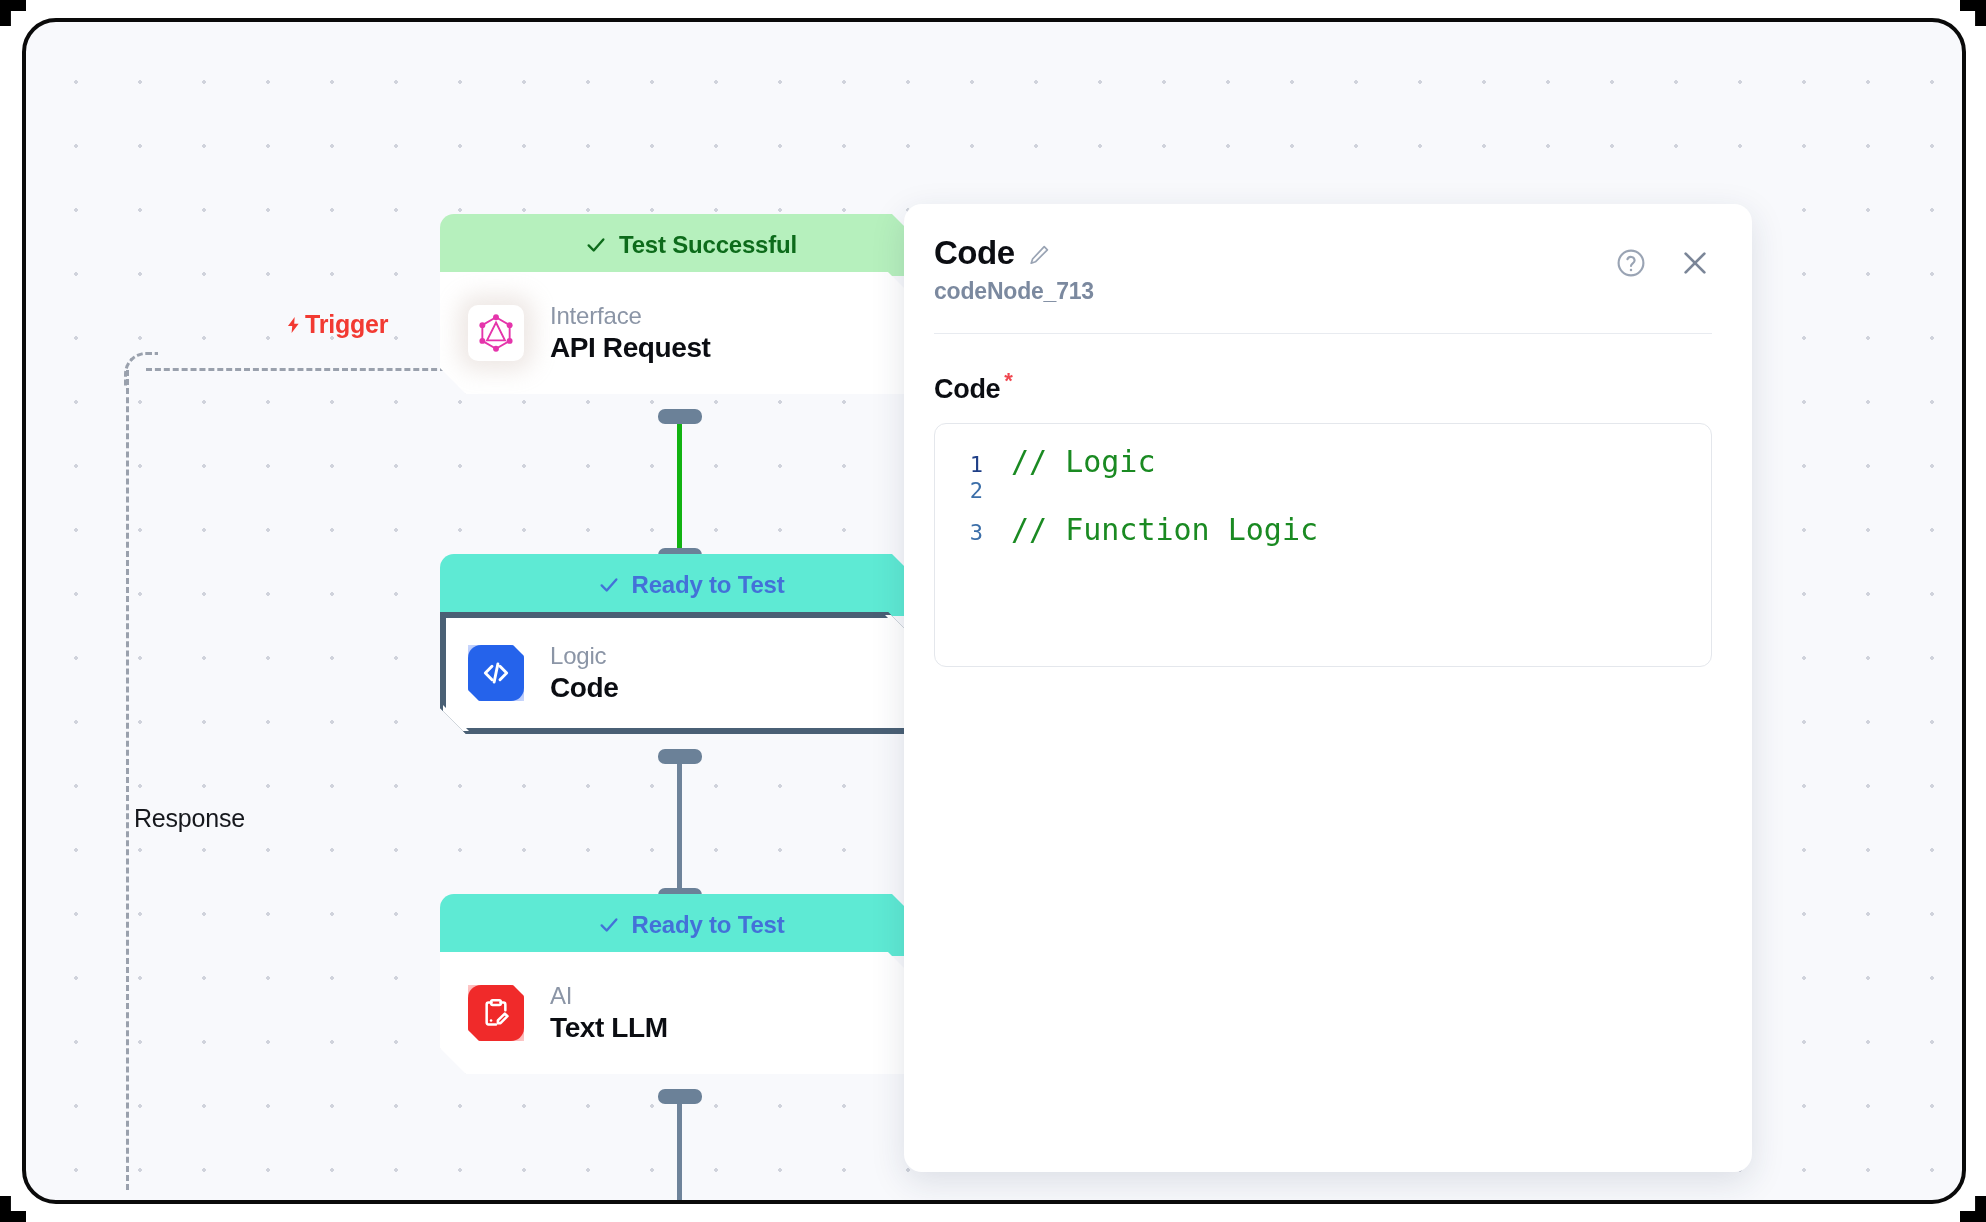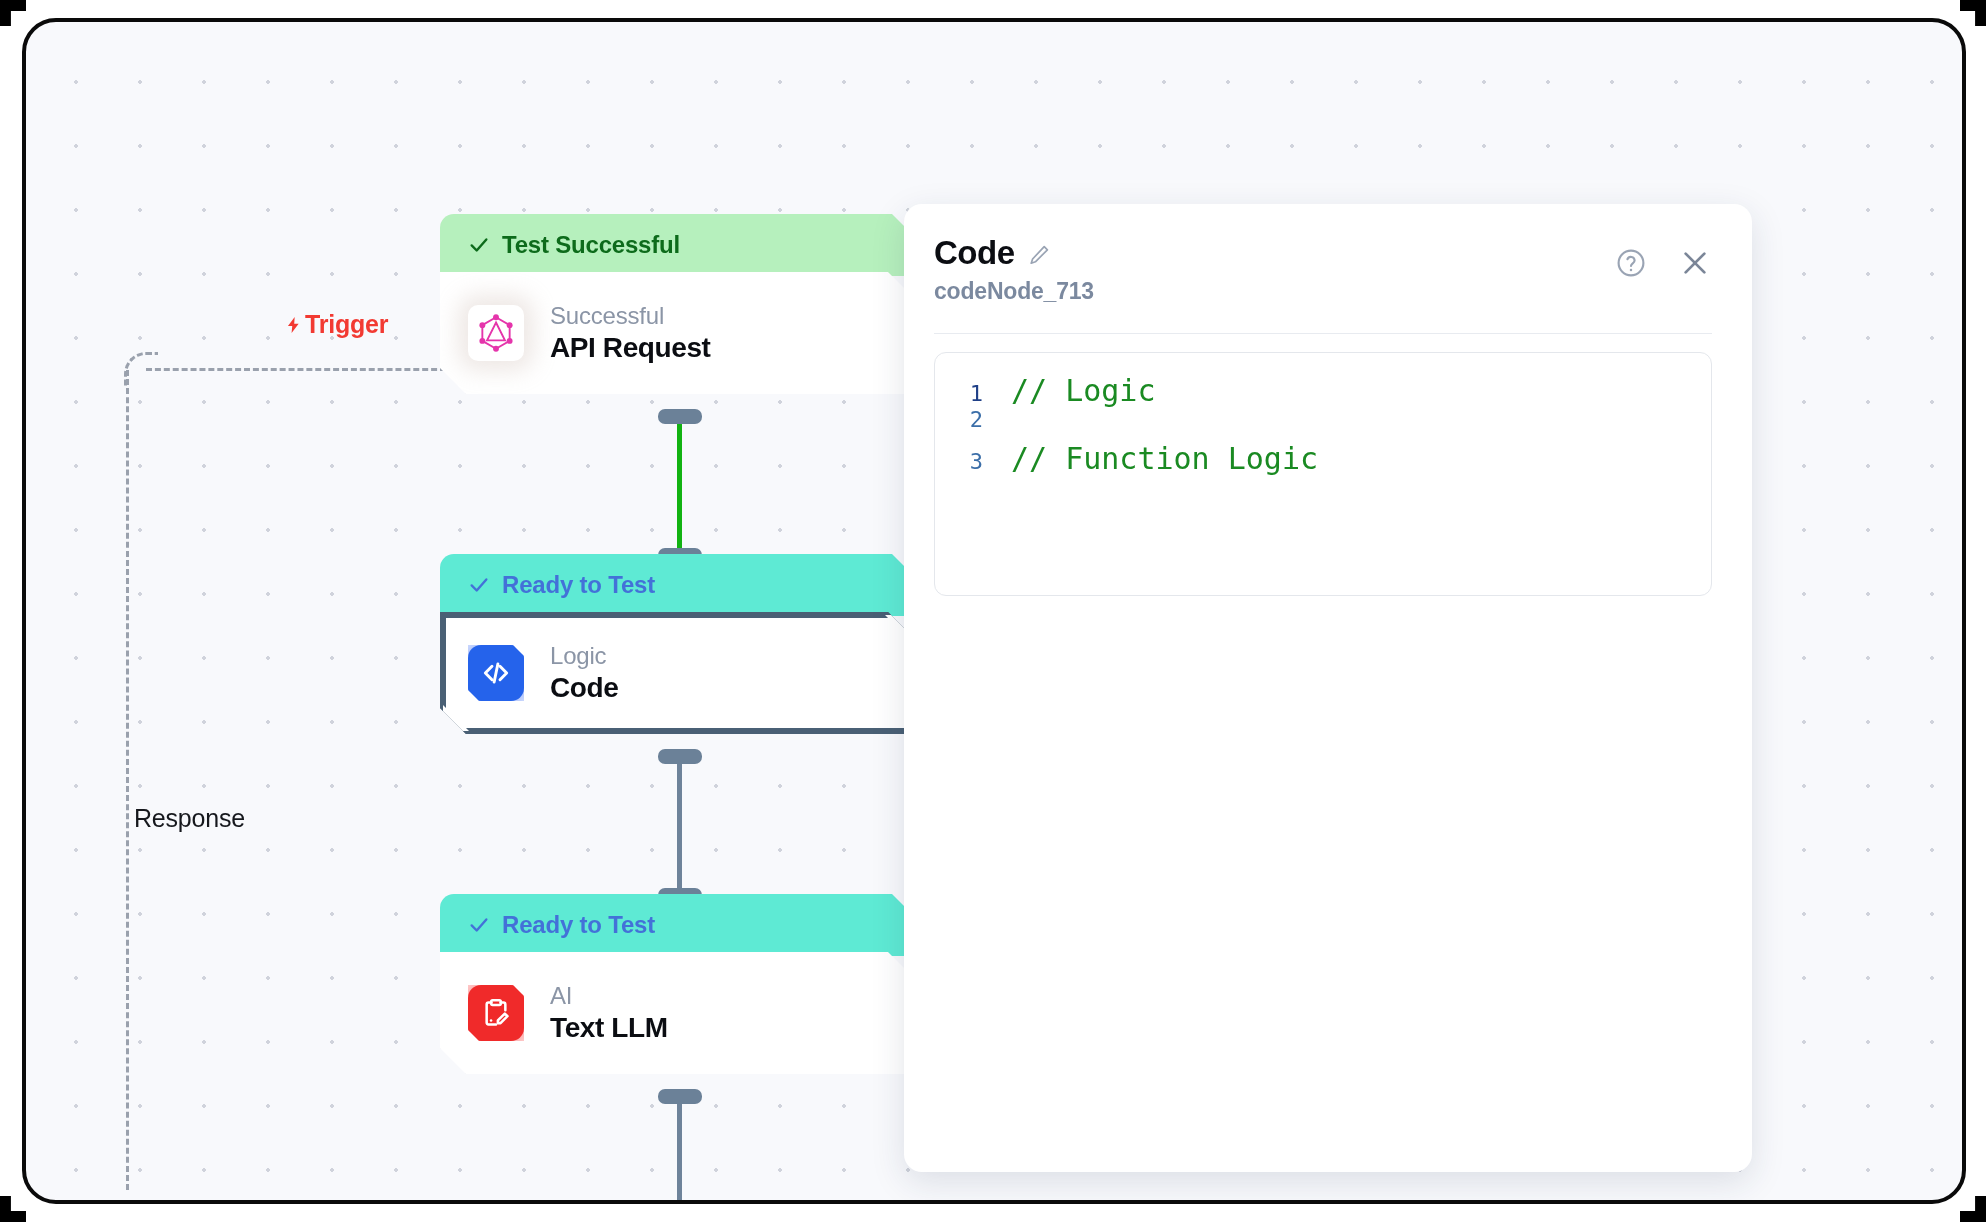--- a/index.html
+++ b/index.html
@@ -106,20 +106,21 @@
     position: relative;
     height: 62px;
     padding: 0 0 0 28px;
     display: flex; align-items: center; gap: 12px;
     font-size: 24px;
     font-weight: 600;
     letter-spacing: -.2px;
     border-top-left-radius: 14px;
     border-top-right-radius: 14px;
     clip-path: polygon(0 0, calc(100% - 22px) 0, 100% 22px, 100% 100%, 0 100%);
+    justify-content: center;
   }
   .node-status.ok   { background: #b6f0bd; color: #0d6b1b; }
   .node-status.ready{ background: #5eead4; color: #4371d8; }
   .check-icon { display: block; width: 22px; height: 22px; }
 
   .node-body {
     position: relative;
     margin-top: -4px;
     height: 122px;
     background: #ffffff;
@@ -294,21 +295,21 @@
           <path d="M20 10 L28.5 27 H11.5 Z"></path>
           <circle cx="20" cy="5" r="2.8" fill="#e535ab" stroke="none"></circle>
           <circle cx="33" cy="12.5" r="2.8" fill="#e535ab" stroke="none"></circle>
           <circle cx="33" cy="27.5" r="2.8" fill="#e535ab" stroke="none"></circle>
           <circle cx="20" cy="35" r="2.8" fill="#e535ab" stroke="none"></circle>
           <circle cx="7" cy="27.5" r="2.8" fill="#e535ab" stroke="none"></circle>
           <circle cx="7" cy="12.5" r="2.8" fill="#e535ab" stroke="none"></circle>
         </svg>
       </div>
       <div class="node-text">
-        <div class="node-kind">Successful</div>
+        <div class="node-kind">Interface</div>
         <div class="node-title">API Request</div>
       </div>
     </div>
   </div>
 
   <div class="node" style="left:414px; top:532px;">
     <div class="node-status ready">
       <svg class="check-icon" viewBox="0 0 24 24" fill="none" stroke="#4371d8" stroke-width="2.6" stroke-linecap="round" stroke-linejoin="round">
         <path d="M4 12.5 L9.5 18 L20 6"></path>
       </svg>
@@ -376,20 +377,23 @@
           <svg viewBox="0 0 24 24" width="34" height="34" fill="none" stroke="#7b8698" stroke-width="1.9" stroke-linecap="round">
             <path d="M5.4 5.4 L18.6 18.6"></path>
             <path d="M18.6 5.4 L5.4 18.6"></path>
           </svg>
         </div>
       </div>
 
       <div class="panel-divider"></div>
     </div>
 
+    <div class="field-label">
+      <span>Code</span><span class="req-star">*</span>
+    </div>
 
     <div class="editor">
       <div class="code-line">
         <span class="ln n1">1</span>
         <span class="code-txt">// Logic</span>
       </div>
       <div class="code-line">
         <span class="ln">2</span>
         <span class="code-txt"></span>
       </div>

